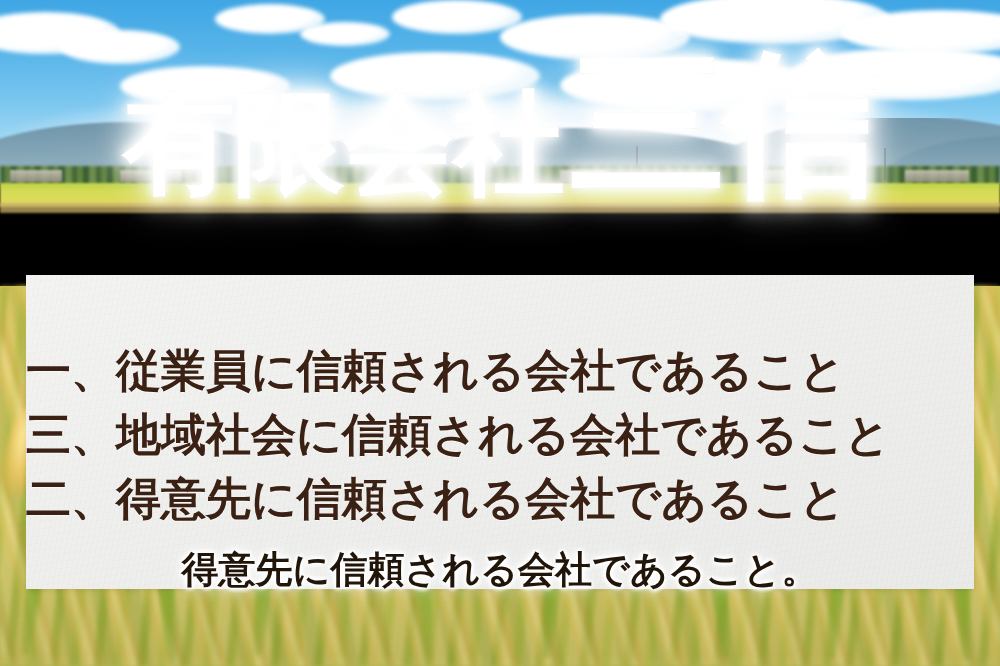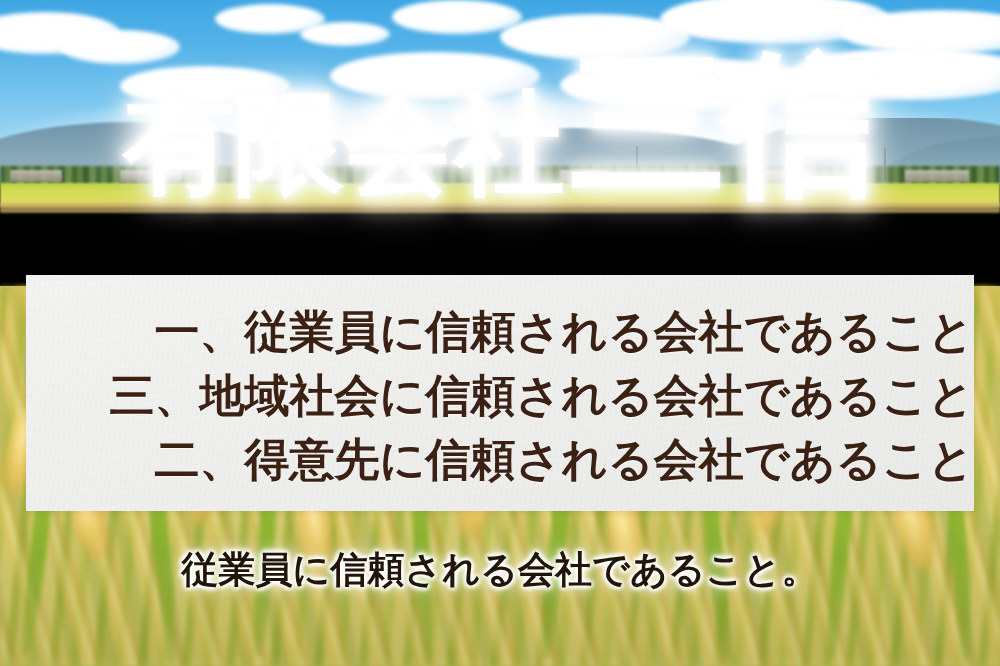--- a/index.html
+++ b/index.html
@@ -175,33 +175,33 @@
     color:#1C1409;
     font-family:"DejaVu Serif","Liberation Serif",serif;
     text-shadow:
       0 0 6px #fff, 0 0 10px #fff, 0 0 16px #fff,
       1px 0 6px #fff, -1px 0 6px #fff, 0 1px 6px #fff, 0 -1px 6px #fff,
       0 0 24px rgba(255,255,255,.9);
   }
 
   
   .panel{
-    position:absolute; left:26px; top:275px; width:948px; height:236px;
+    position:absolute; left:26px; top:275px; width:948px; height:314px;
     z-index:6;
     background:
       repeating-linear-gradient(102deg,
         rgba(0,0,0,.014) 0px, rgba(0,0,0,.014) 1px,
         rgba(255,255,255,0) 1px, rgba(255,255,255,0) 5px),
       repeating-linear-gradient(-8deg,
         rgba(0,0,0,.010) 0px, rgba(0,0,0,.010) 1px,
         rgba(255,255,255,0) 1px, rgba(255,255,255,0) 7px),
       linear-gradient(160deg,#F3F3F1 0%, #EFEFEE 40%, #EAEAE8 100%);
     box-shadow:0 1px 6px rgba(0,0,0,.10);
     display:flex; flex-direction:column;
-    align-items:flex-end; justify-content:center;
+    align-items:flex-start; justify-content:center;
     padding-top:6px;
   }
   .creed{
     font-size:45px; line-height:1.42; font-weight:700;
     color:#3A2114; white-space:nowrap; letter-spacing:0px;
     font-family:"DejaVu Serif","Liberation Serif",serif;
     text-shadow:0 1px 0 rgba(255,255,255,.6);
   }
 
   
@@ -301,16 +301,16 @@
   </div>
 
 
   <div class="panel">
     <div class="creed">一、従業員に信頼される会社であること</div>
     <div class="creed">三、地域社会に信頼される会社であること</div>
     <div class="creed">二、得意先に信頼される会社であること</div>
   </div>
 
   <div class="caption" style="top:545px;">
-    <div class="cap-line">従業員に信頼される会社であること。</div>
+    <div class="cap-line">得意先に信頼される会社であること。</div>
   </div>
 
 </div>
 
 </body></html>

